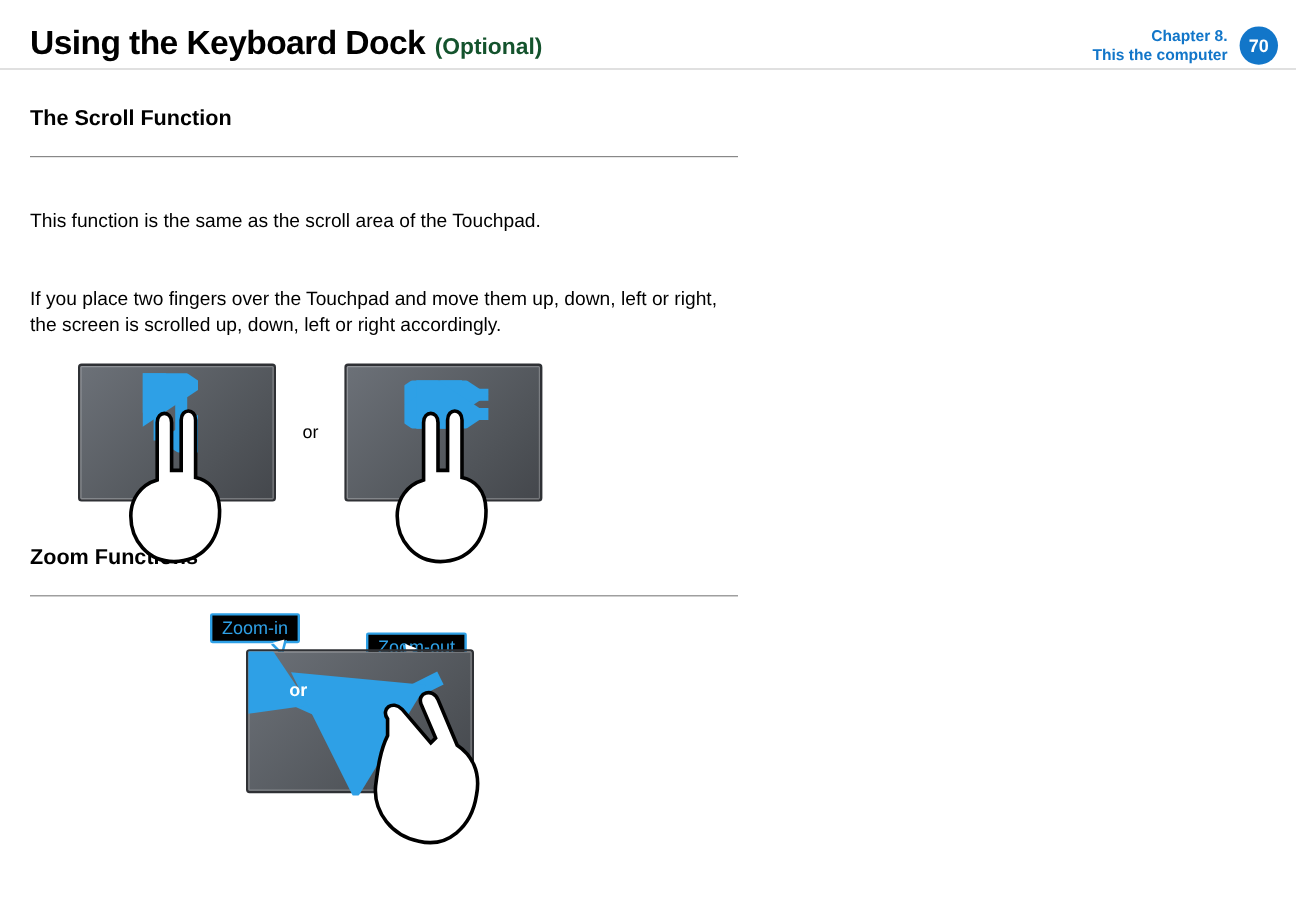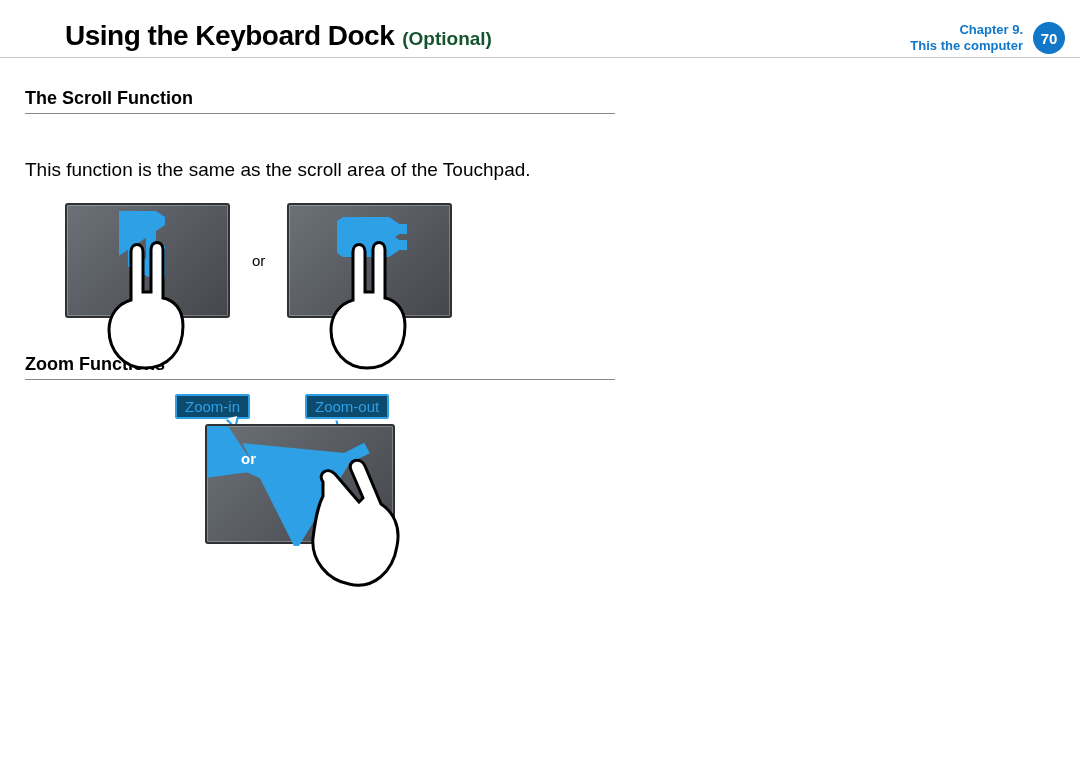--- a/index.html
+++ b/index.html
@@ -14,37 +14,37 @@
   }
   .header {
     display: flex;
     justify-content: space-between;
     align-items: flex-start;
     padding: 20px 15px 0 25px;
     border-bottom: 1px solid #ccc;
     height: 58px;
   }
   .title-wrap { display: flex; align-items: baseline; gap: 8px; }
-  .title-main { font-size: 28px; font-weight: 700; letter-spacing: -0.5px; margin-left: 40px; }
+  .title-main { font-size: 28px; font-weight: 700; letter-spacing: -0.5px; }
   .title-sub { font-size: 19px; font-weight: 600; color: #14532d; }
   .hdr-right { display: flex; align-items: center; gap: 10px; padding-top: 2px; }
   .hdr-chapter { text-align: right; color: #1276c9; font-weight: 700; font-size: 13px; line-height: 1.2; }
   .page-badge {
     width: 32px; height: 32px; border-radius: 50%;
     background: #1276c9; color: #fff; font-weight: 700;
     display: flex; align-items: center; justify-content: center;
     font-size: 15px;
   }
   .content { padding: 30px 25px 0 25px; width: 640px; }
   .sect-head {
     font-size: 18px; font-weight: 700;
     border-bottom: 1px solid #888;
-    padding-bottom: 4px; margin-bottom: 12px;
+    padding-bottom: 21px; margin-bottom: 12px;
   }
-  .para { font-size: 19px; line-height: 1.38; margin-bottom: 12px; margin-top: 43px; }
+  .para { font-size: 16px; line-height: 1.38; margin-bottom: 12px; margin-top: 43px; }
 
   .scroll-illus { display: flex; align-items: center; gap: 22px; margin: 20px 0 36px 40px; }
   .or-text { font-size: 15px; }
 
   .pad {
     width: 165px; height: 115px; position: relative;
     background: linear-gradient(135deg,#6c7178 0%,#505459 70%,#44474c 100%);
     border: 2px solid #2f3135; border-radius: 3px;
     box-shadow: inset 0 0 0 1px rgba(255,255,255,.25);
   }
@@ -60,26 +60,26 @@
     background: linear-gradient(135deg,#6c7178 0%,#505459 70%,#44474c 100%);
     border: 2px solid #2f3135; border-radius: 3px;
     box-shadow: inset 0 0 0 1px rgba(255,255,255,.25);
     position: absolute; top: 30px; left: 40px;
   }
   .zoom-or {
     position: absolute; top: 56px; left: 76px;
     color: #fff; font-weight: 700; font-size: 15px;
   }
   .zoom-label {
-    position: absolute; border: 2px solid #2ea0e6; background: #0c4a6e;
+    position: absolute; border: 2px solid #2ea0e6; background: #000000;
     color: #2ea0e6; font-size: 15px; padding: 2px 8px;
     border-radius: 2px;
   }
   .zl-in  { top: 0; left: 10px; }
-  .zl-out { top: 0; left: 140px; }
+  .zl-out { top: 16px; left: 140px; }
   .callout-tail { position: absolute; width: 0; height: 0; }
   .tail-in {
     top: 24px; left: 62px;
     border-left: 7px solid transparent; border-right: 7px solid transparent;
     border-top: 12px solid #2ea0e6;
     transform: rotate(-15deg);
   }
   .tail-in::after{
     content:""; position:absolute; left:-5px; top:-13px;
     border-left:5px solid transparent; border-right:5px solid transparent;
@@ -101,33 +101,34 @@
 </head>
 <body>
 
 <div class="header">
   <div class="title-wrap">
     <span class="title-main">Using the Keyboard Dock</span>
     <span class="title-sub">(Optional)</span>
   </div>
   <div class="hdr-right">
     <div class="hdr-chapter">
-      <div>Chapter 9.</div>
+      <div>Chapter 8.</div>
       <div>This the computer</div>
     </div>
     <div class="page-badge">
       <span>70</span>
     </div>
   </div>
 </div>
 
 <div class="content">
 
   <div class="sect-head">The Scroll Function</div>
   <p class="para">This function is the same as the scroll area of the Touchpad.</p>
+  <p class="para">If you place two fingers over the Touchpad and move them up, down, left or right, the screen is scrolled up, down, left or right accordingly.</p>
 
   <div class="scroll-illus">
 
     <div class="pad">
       <svg class="arrow" style="left:52px;top:6px" width="46" height="66">
         <defs>
           <marker id="ahU" markerWidth="8" markerHeight="8" refX="4" refY="2" orient="auto">
             <path d="M0,6 L4,0 L8,6 Z" fill="#2ea0e6"></path>
           </marker>
           <marker id="ahD" markerWidth="8" markerHeight="8" refX="4" refY="6" orient="auto">

